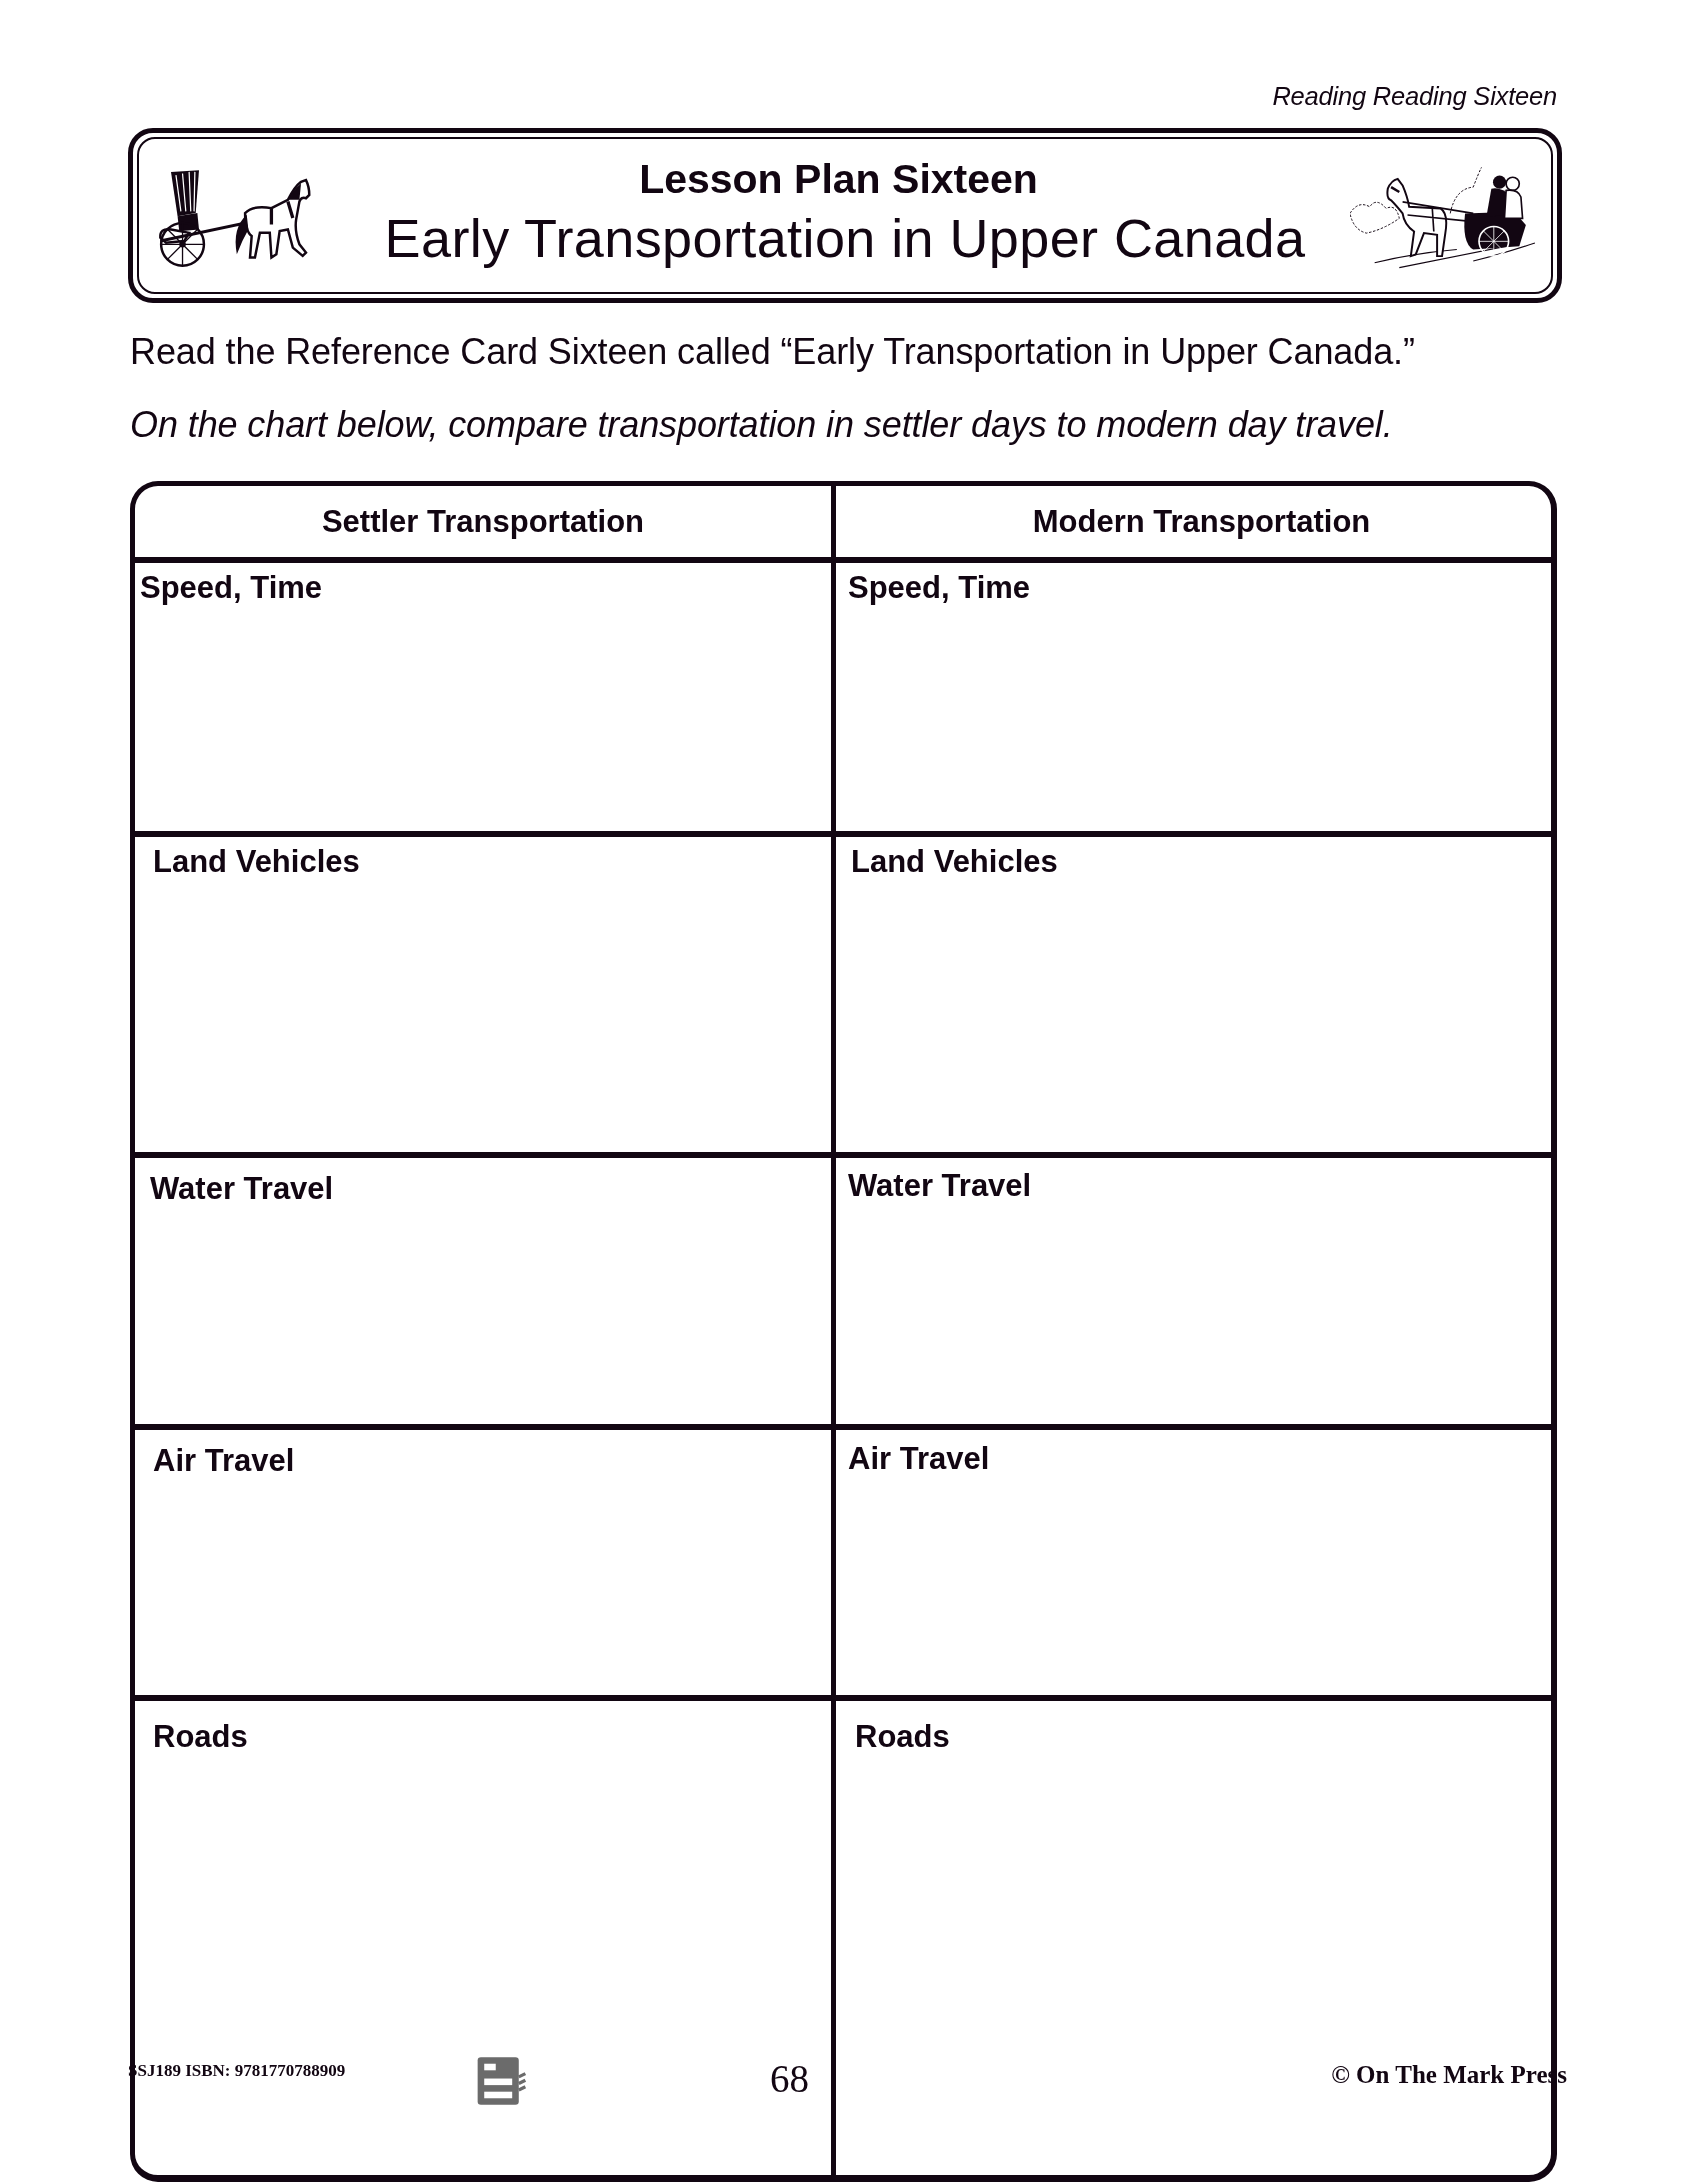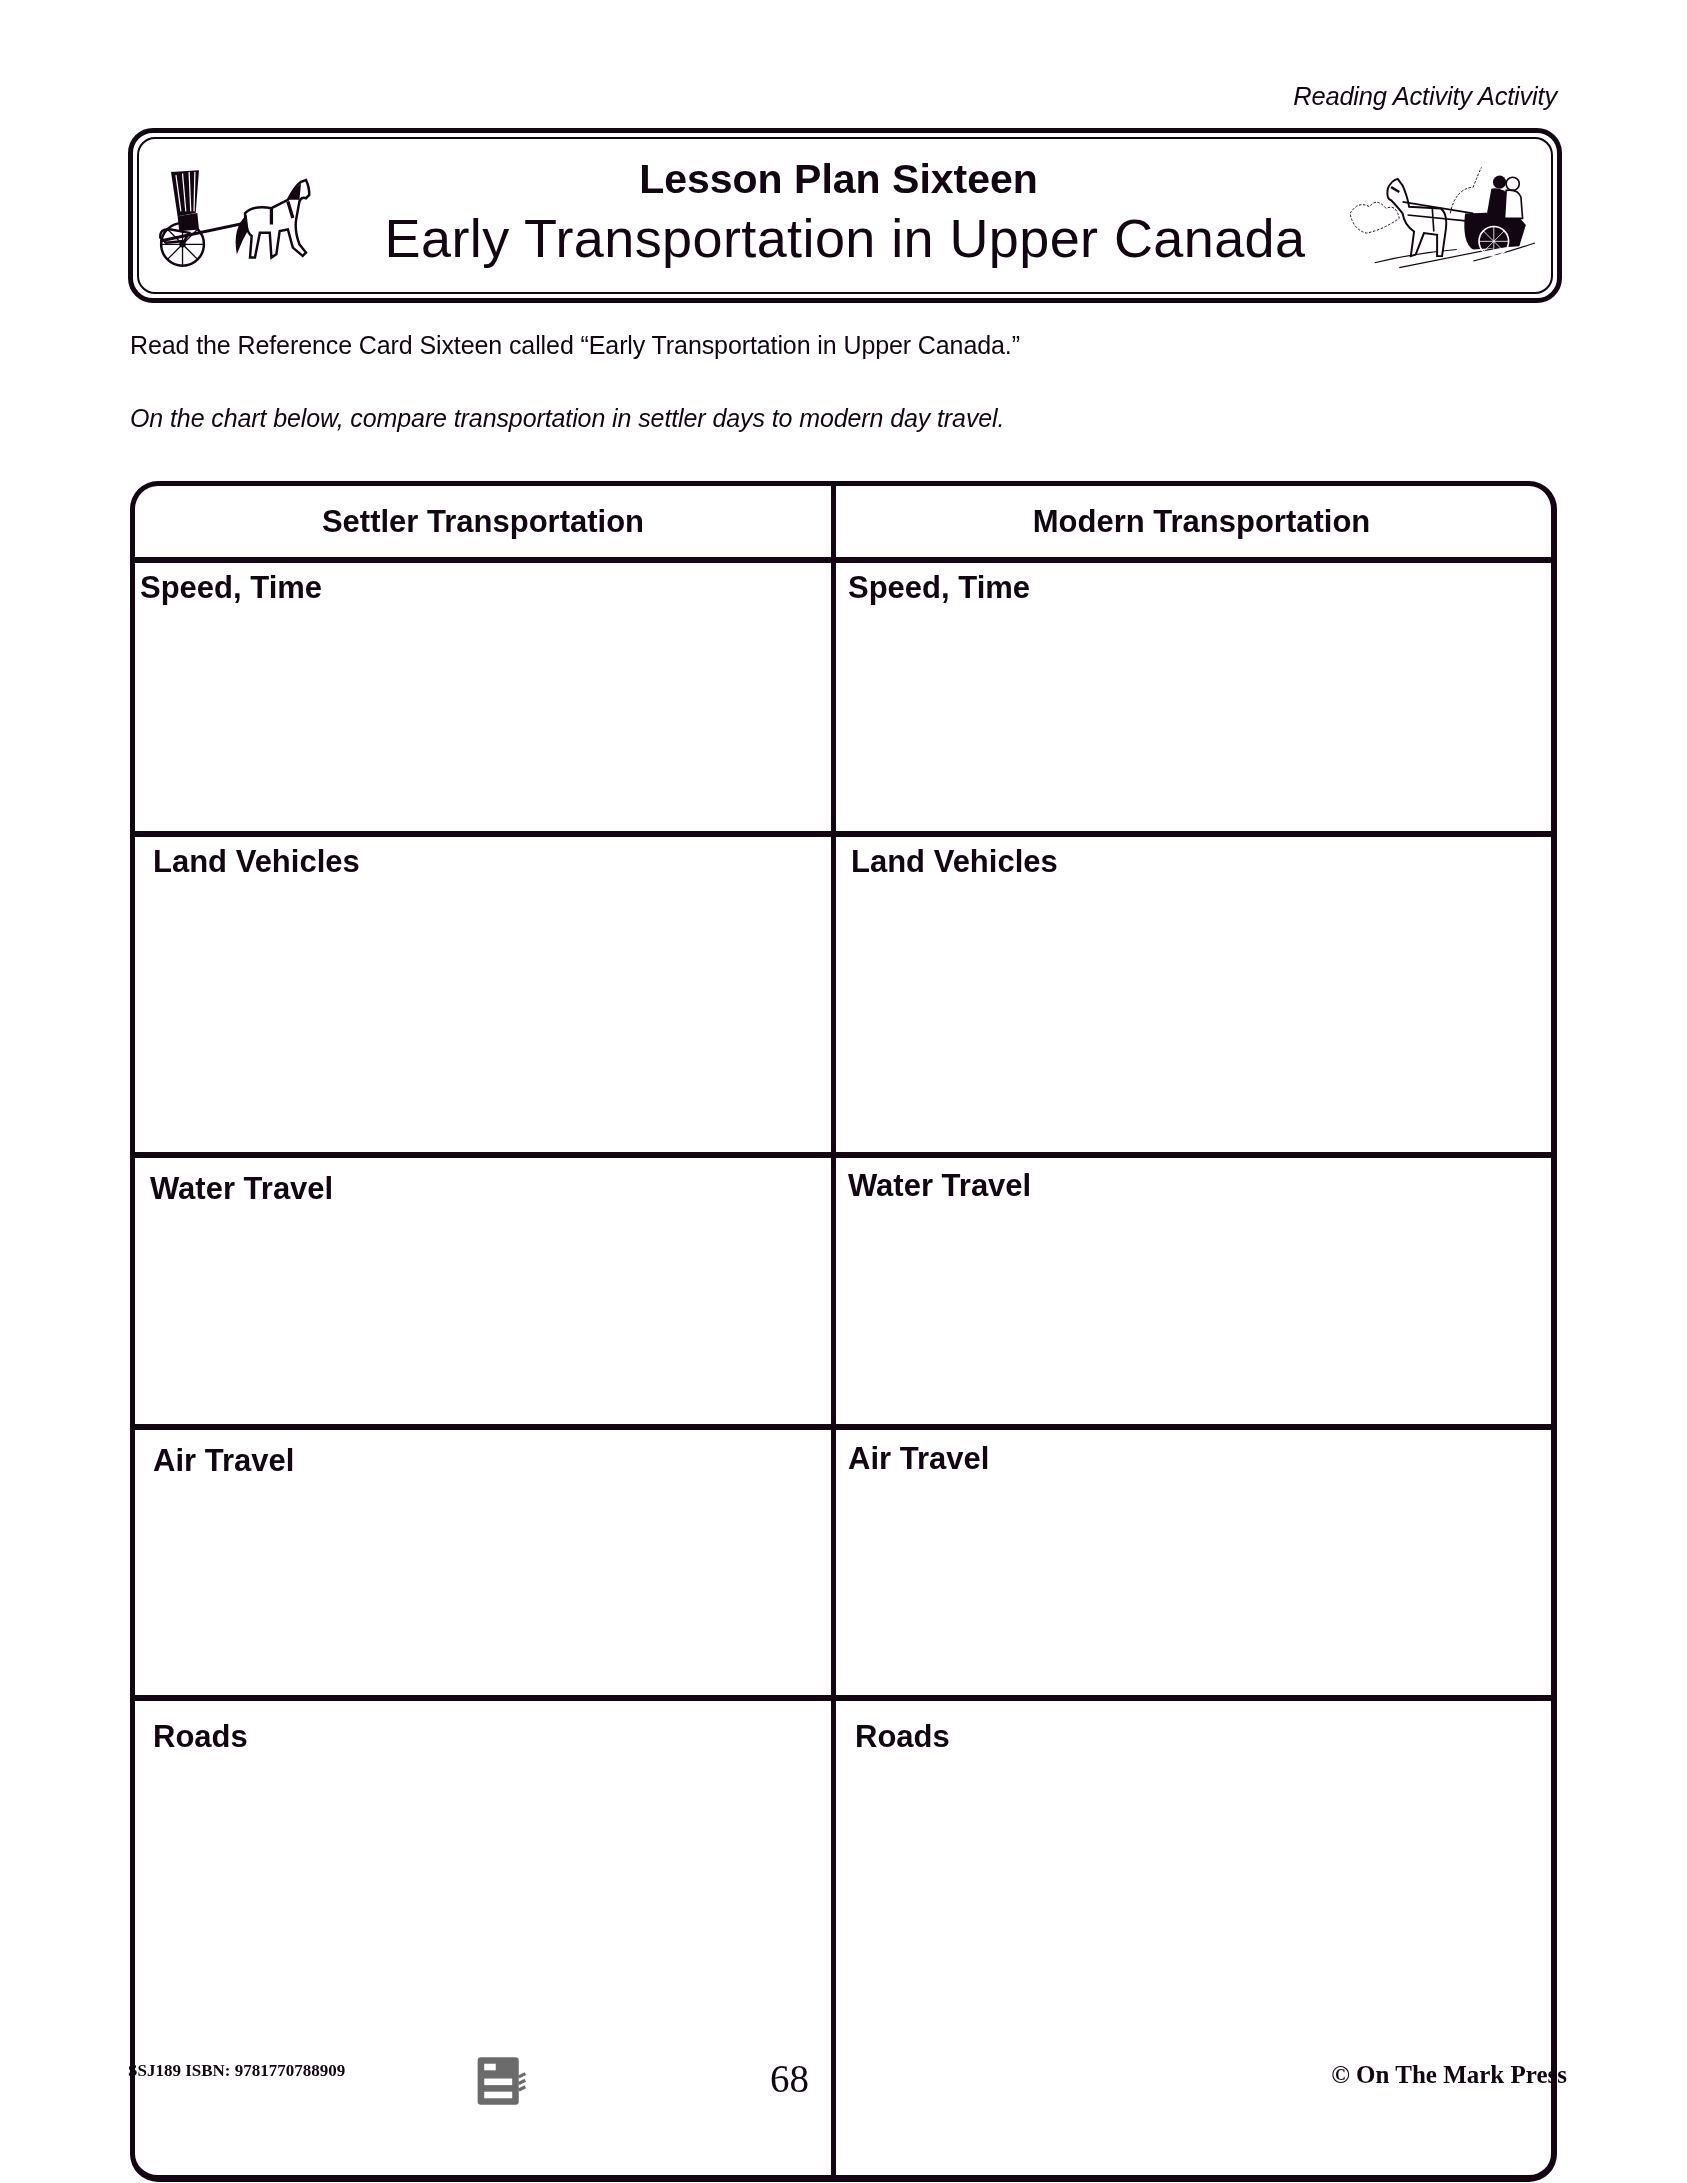--- a/index.html
+++ b/index.html
@@ -25,21 +25,21 @@
       position: absolute; left: 0; right: 13px; top: 23px; text-align: center;
       font-size: 41px; font-weight: bold; letter-spacing: 0px;
     }
     #banner-title {
       position: absolute; left: 0; right: 0; top: 74px; text-align: center;
       font-size: 54px; font-weight: normal; letter-spacing: 0.4px;
     }
     #left-illustration { position: absolute; left: 23px; top: 29px; width: 165px; height: 107px; }
     #right-illustration { position: absolute; right: 18px; top: 31px; width: 189px; height: 107px; }
 
-    .instruction { position: absolute; left: 130px; font-size: 25px; letter-spacing: -0.1px; }
+    .instruction { position: absolute; left: 130px; font-size: 36px; letter-spacing: -0.1px; }
     #instr-1 { top: 331px; }
     #instr-2 { top: 404px; font-style: italic; }
 
     #chart {
       position: absolute; left: 130px; top: 481px; width: 1427px; height: 1701px;
       box-sizing: border-box;
       border: 5.8px solid #120612; border-radius: 28px;
       border-bottom-width: 7.4px; border-right-width: 6.6px;
     }
     #col-divider {
@@ -55,21 +55,21 @@
     .cell-label { position: absolute; font-size: 31px; font-weight: bold; }
 
     #footer-code { position: absolute; left: 128px; top: 2061px; font-size: 17px; font-weight: bold; }
     #printer-icon { position: absolute; left: 476px; top: 2057px; width: 51px; height: 48px; }
     #page-number { position: absolute; left: 770px; top: 2056px; font-size: 39px; }
     #copyright { position: absolute; right: 120px; top: 2061px; font-size: 25px; font-weight: bold; }
   </style>
 </head>
 <body>
 
-<div id="activity-label" class="sans">Reading Activity Activity</div>
+<div id="activity-label" class="sans">Reading Reading Sixteen</div>
 
 <div id="banner">
   <div id="banner-inner"></div>
 
   <svg id="left-illustration" viewBox="0 0 200 130">
 
     <path d="M18 12 L52 10 L48 62 L26 66 Z" fill="#120612"></path>
     <path d="M24 16 L30 60 M32 14 L36 60 M40 12 L42 60 M47 12 L46 60" stroke="#fff" stroke-width="1.5"></path>
 
     <path d="M26 66 L50 62 L52 82 L28 84 Z" fill="#120612"></path>

